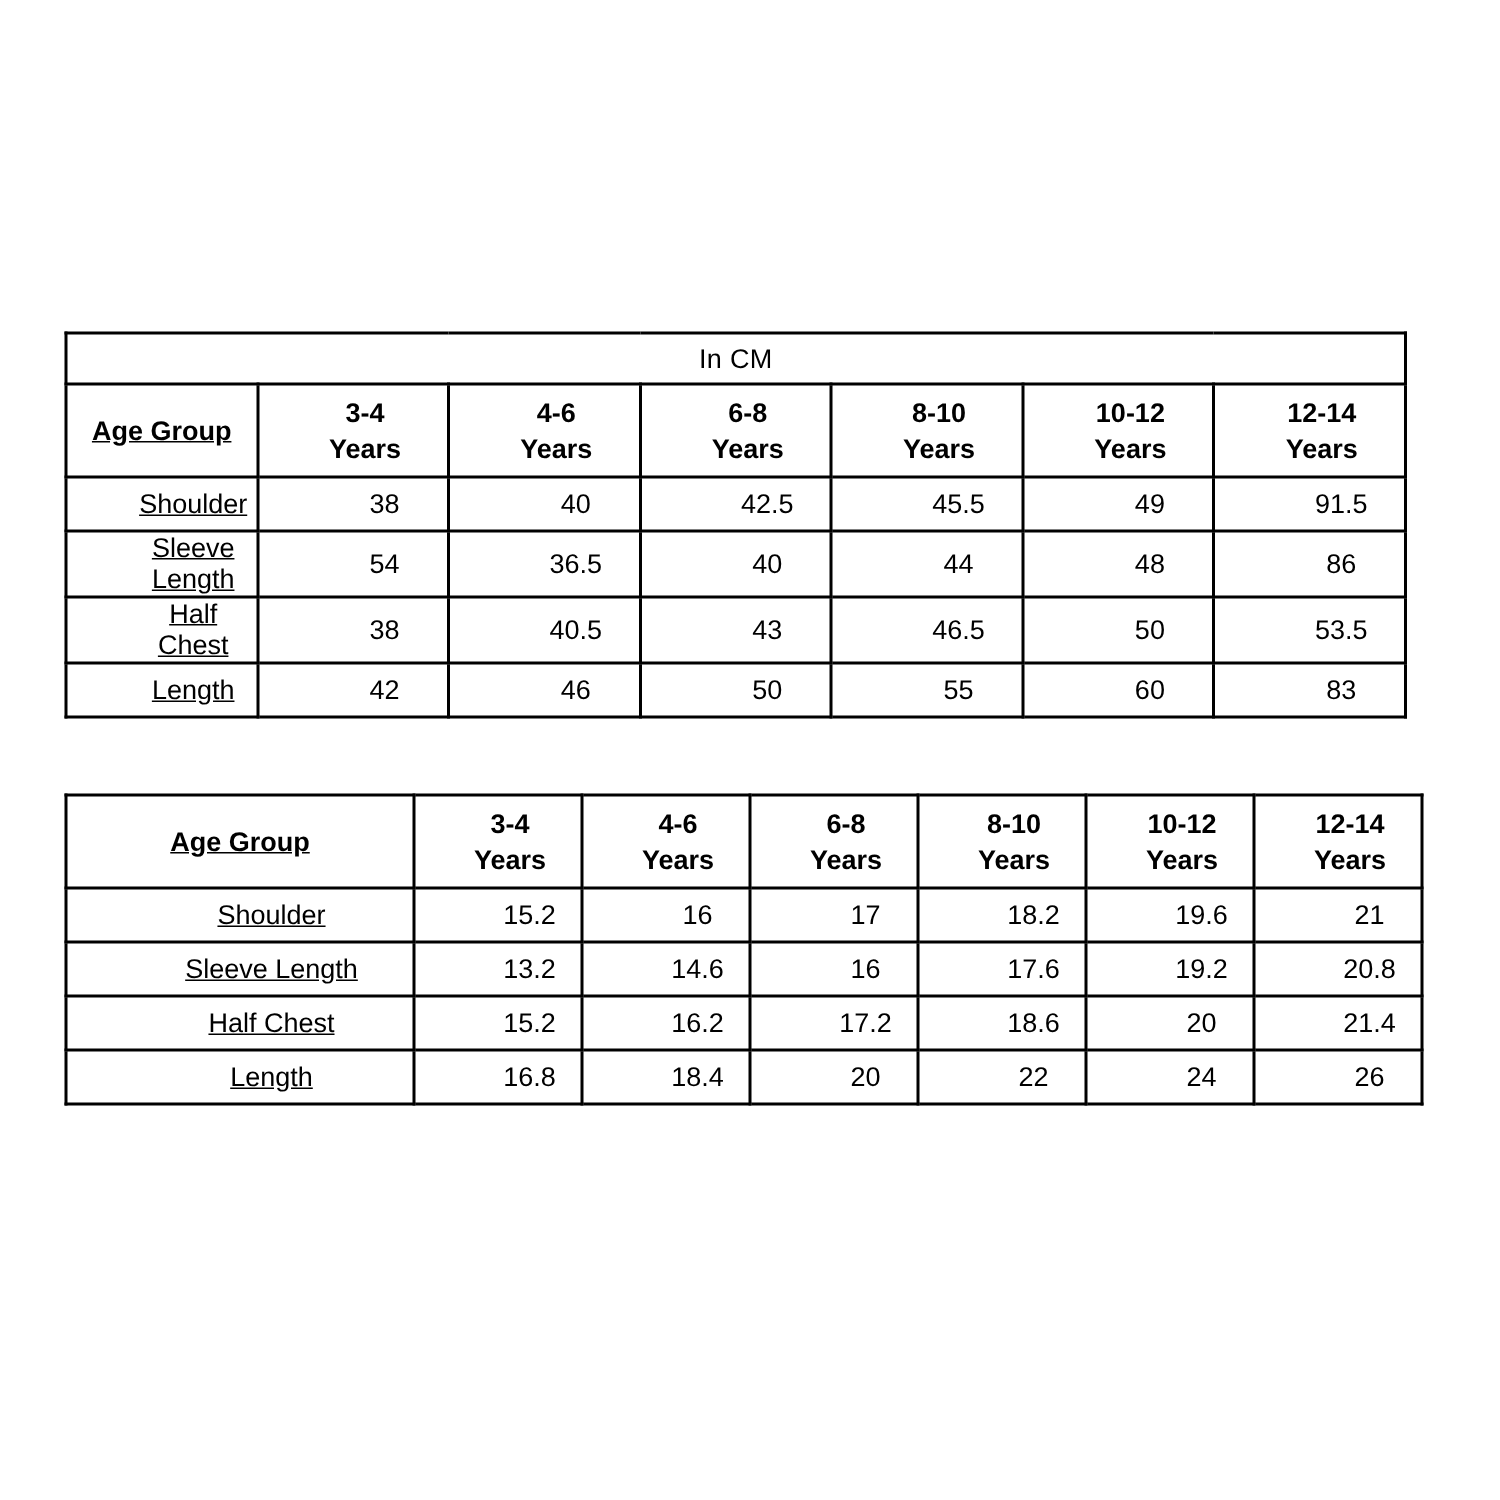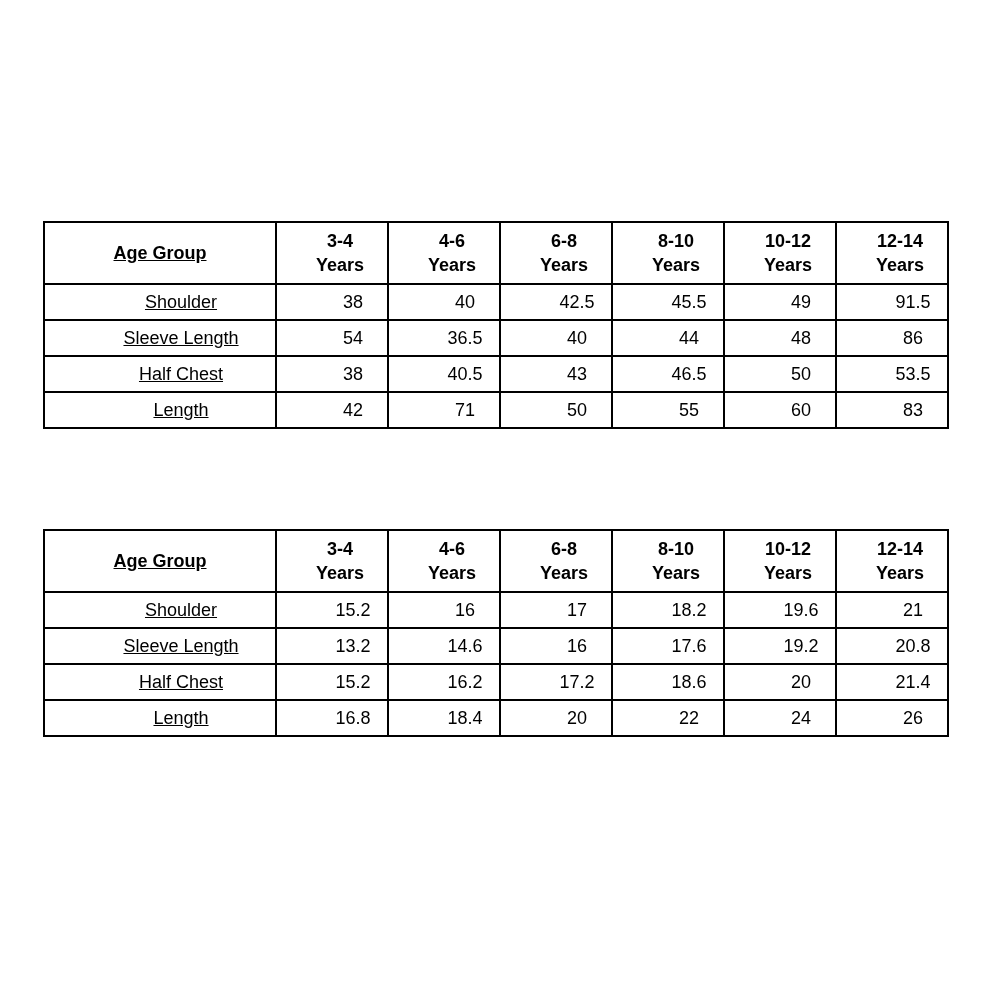--- a/index.html
+++ b/index.html
@@ -74,20 +74,23 @@
     margin-left: 16px;
   }
 </style>
 </head>
 <body>
 
 <div class="page">
 
   <table class="size-table" id="table-cm">
     <tbody>
+      <tr>
+        <td class="caption-cell" colspan="7">In CM</td>
+      </tr>
       <tr class="head-row">
         <td class="label-cell">Age Group</td>
         <td class="val-col">
           <span class="hdr-line">3-4</span>
           <span class="hdr-line">Years</span>
         </td>
         <td class="val-col">
           <span class="hdr-line">4-6</span>
           <span class="hdr-line">Years</span>
         </td>
@@ -132,21 +135,21 @@
         <td>38</td>
         <td>40.5</td>
         <td>43</td>
         <td>46.5</td>
         <td>50</td>
         <td>53.5</td>
       </tr>
       <tr class="data-row">
         <td class="label-cell">Length</td>
         <td>42</td>
-        <td>71</td>
+        <td>46</td>
         <td>50</td>
         <td>55</td>
         <td>60</td>
         <td>83</td>
       </tr>
     </tbody>
   </table>
 
   <table class="size-table" id="table-inch">
     <tbody>

